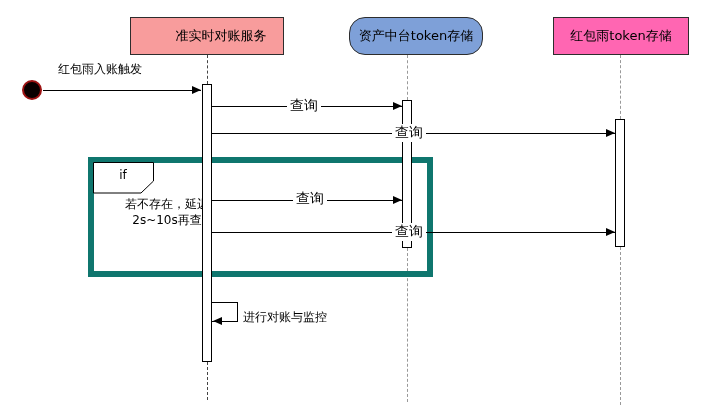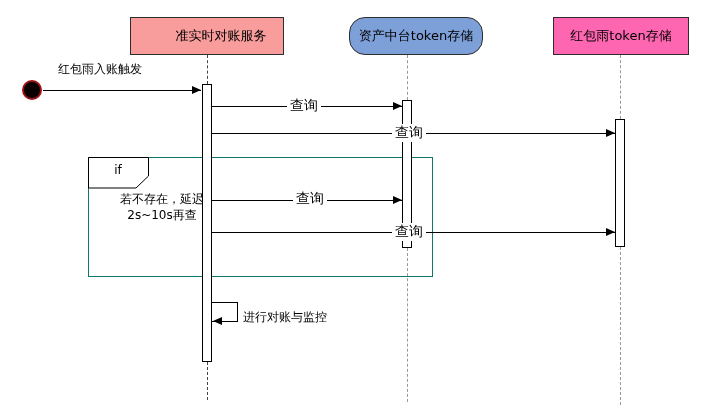--- a/index.html
+++ b/index.html
@@ -71,21 +71,21 @@
     transform: translate(-50%, -50%);
     font-size: 12px;
     white-space: nowrap;
     z-index: 7;
   }
   
   .frame {
     position: absolute;
     left: 88px; top: 157px;
     width: 345px; height: 120px;
-    border: 1px solid #0f766e;
+    border: 6px solid #0f766e;
     box-sizing: border-box;
     z-index: 2;
     background: transparent;
   }
   .frame-operator-svg { position: absolute; left: -1px; top: -1px; z-index: 2; }
   .frame-operator-text {
     position: absolute;
     left: 0; top: 5px;
     width: 58px;
     text-align: center;

